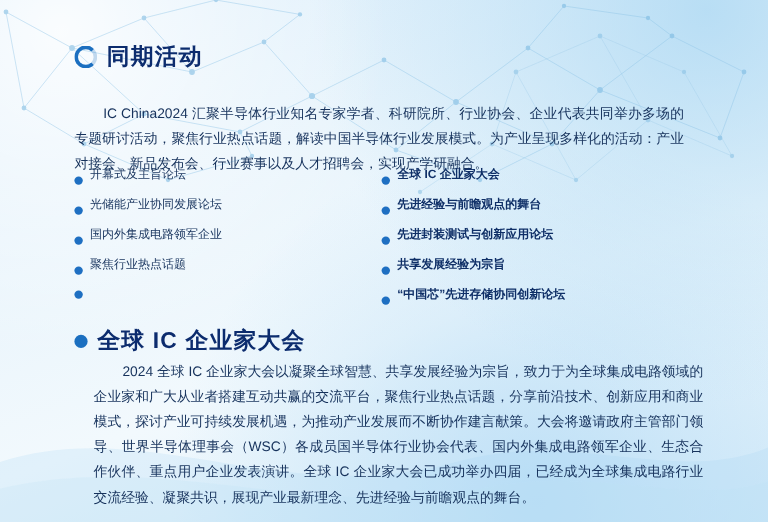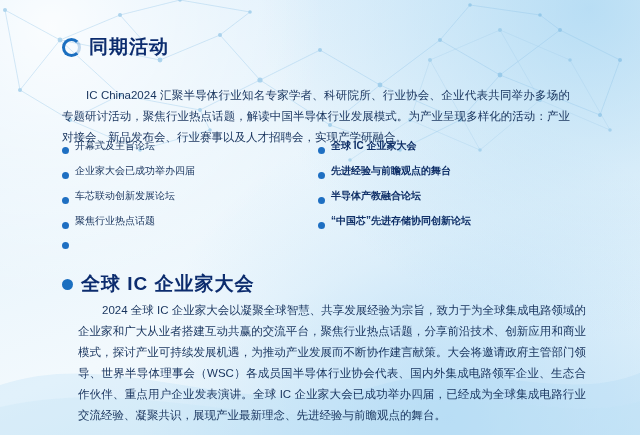--- a/index.html
+++ b/index.html
@@ -152,46 +152,50 @@
     <div class="para p1">IC China2024 汇聚半导体行业知名专家学者、科研院所、行业协会、企业代表共同举办多场的专题研讨活动，聚焦行业热点话题，解读中国半导体行业发展模式。为产业呈现多样化的活动：产业对接会、新品发布会、行业赛事以及人才招聘会，实现产学研融合。</div>
 
     <div class="cols">
       <div class="col col-left">
         <div class="item">
           <span class="bullet"></span>
           <span>开幕式及主旨论坛</span>
         </div>
         <div class="item">
           <span class="bullet"></span>
-          <span>企业家大会已成功举办四届</span>
-        </div>
-        <div class="item">
-          <span class="bullet"></span>
-          <span>车芯联动创新发展论坛</span>
+          <span>光储能产业协同发展论坛</span>
+        </div>
+        <div class="item">
+          <span class="bullet"></span>
+          <span>国内外集成电路领军企业</span>
         </div>
         <div class="item">
           <span class="bullet"></span>
           <span>聚焦行业热点话题</span>
         </div>
         <div class="item">
           <span class="bullet"></span>
         </div>
       </div>
       <div class="col col-right">
         <div class="item">
           <span class="bullet"></span>
           <span>全球 IC 企业家大会</span>
         </div>
         <div class="item">
           <span class="bullet"></span>
           <span>先进经验与前瞻观点的舞台</span>
         </div>
         <div class="item">
           <span class="bullet"></span>
-          <span>半导体产教融合论坛</span>
+          <span>先进封装测试与创新应用论坛</span>
+        </div>
+        <div class="item">
+          <span class="bullet"></span>
+          <span>共享发展经验为宗旨</span>
         </div>
         <div class="item">
           <span class="bullet"></span>
           <span>“中国芯”先进存储协同创新论坛</span>
         </div>
       </div>
     </div>
 
     <h2 class="sec sec2">
       <span class="dotmark"></span>

